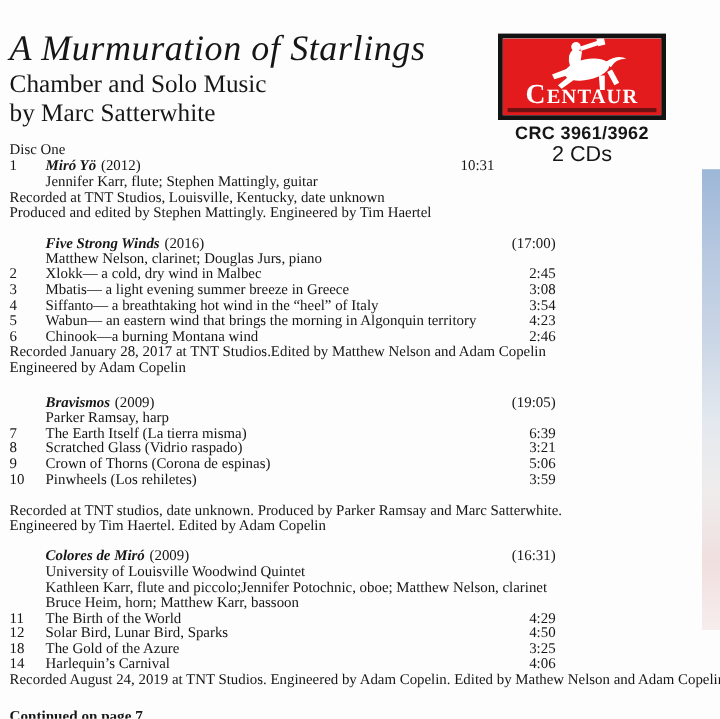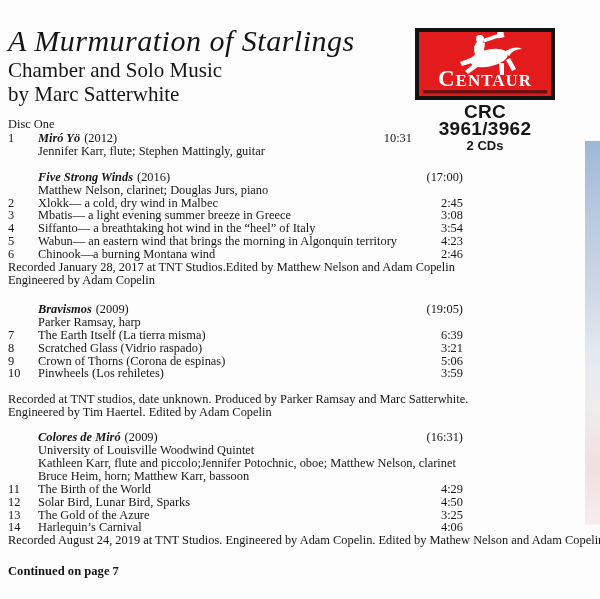--- a/index.html
+++ b/index.html
@@ -26,26 +26,26 @@
   
   .label-block{position:absolute;left:415px;top:28px;width:140px;text-align:center;}
   .logo-box{
     width:132px;height:64px;margin:0 auto;
     border:4px solid #131313;
     position:relative;
   }
   .logo-box svg{display:block;}
   .catalog{
     font-family:"Liberation Sans", sans-serif;
-    font-weight:bold;font-size:19px;line-height:17px;
+    font-weight:bold;font-size:15px;line-height:17px;
     margin-top:3px;letter-spacing:.3px;
   }
   .disc-count{
     font-family:"Liberation Sans", sans-serif;
-    font-weight:bold;font-size:13px;line-height:17px;
+    font-weight:normal;font-size:18px;line-height:17px;
   }
 
   
   .listing{padding-left:8px;font-size:12.4px;line-height:12.9px;}
   .disc-label{margin-top:12px;}
   .work{margin-top:13px;}
   .work-0{margin-top:1px;}
   .work-2{margin-top:16px;}
   .work-3{margin-top:12px;}
   .line{display:flex;width:455px;}
@@ -117,20 +117,24 @@
   <div class="work work-0">
     <div class="line title-line">
       <span class="t-num">1</span>
       <span class="t-text"><span class="wtitle">Miró Yö</span><span class="year">(2012)</span></span>
       <span class="duration">10:31</span>
     </div>
     <div class="personnel">
             <div class="pers-line">Jennifer Karr, flute; Stephen Mattingly, guitar</div>
           </div>
     <div class="tracks"></div>
+    <div class="credits">
+            <div class="credit-line">Recorded at TNT Studios, Louisville, Kentucky, date unknown</div>
+            <div class="credit-line">Produced and edited by Stephen Mattingly. Engineered by Tim Haertel</div>
+          </div>
   </div>
 
   <div class="work work-1">
     <div class="line title-line">
       <span class="t-num"></span>
       <span class="t-text"><span class="wtitle">Five Strong Winds</span><span class="year">(2016)</span></span>
       <span class="duration">(17:00)</span>
     </div>
     <div class="personnel">
             <div class="pers-line">Matthew Nelson, clarinet; Douglas Jurs, piano</div>
@@ -221,21 +225,21 @@
               <span class="t-num">11</span>
               <span class="t-text">The Birth of the World</span>
               <span class="duration">4:29</span>
             </div>
             <div class="line track-line">
               <span class="t-num">12</span>
               <span class="t-text">Solar Bird, Lunar Bird, Sparks</span>
               <span class="duration">4:50</span>
             </div>
             <div class="line track-line">
-              <span class="t-num">13</span>
+              <span class="t-num">18</span>
               <span class="t-text">The Gold of the Azure</span>
               <span class="duration">3:25</span>
             </div>
             <div class="line track-line">
               <span class="t-num">14</span>
               <span class="t-text">Harlequin’s Carnival</span>
               <span class="duration">4:06</span>
             </div>
           </div>
     <div class="credits">

